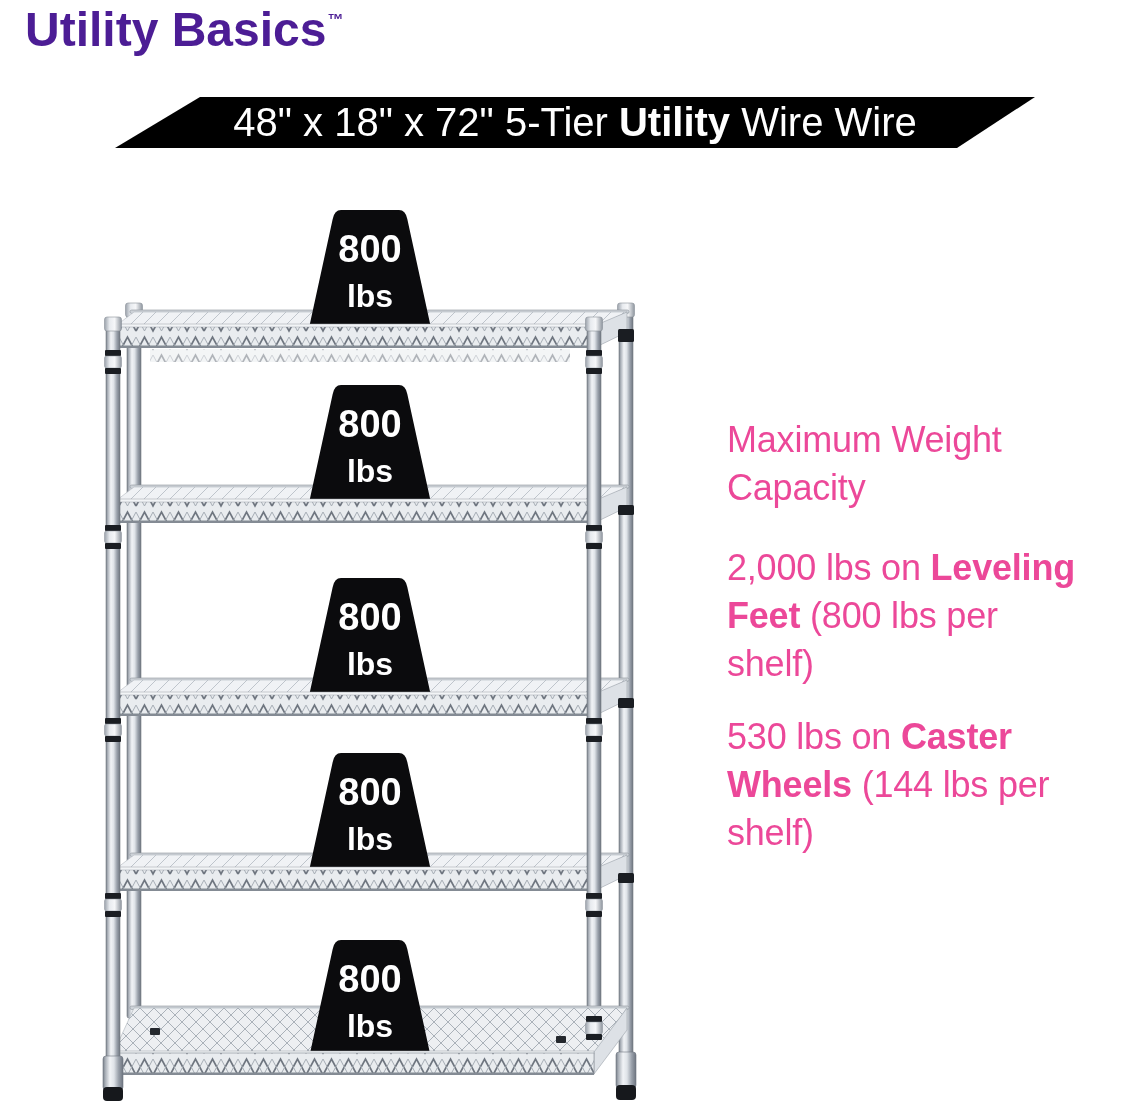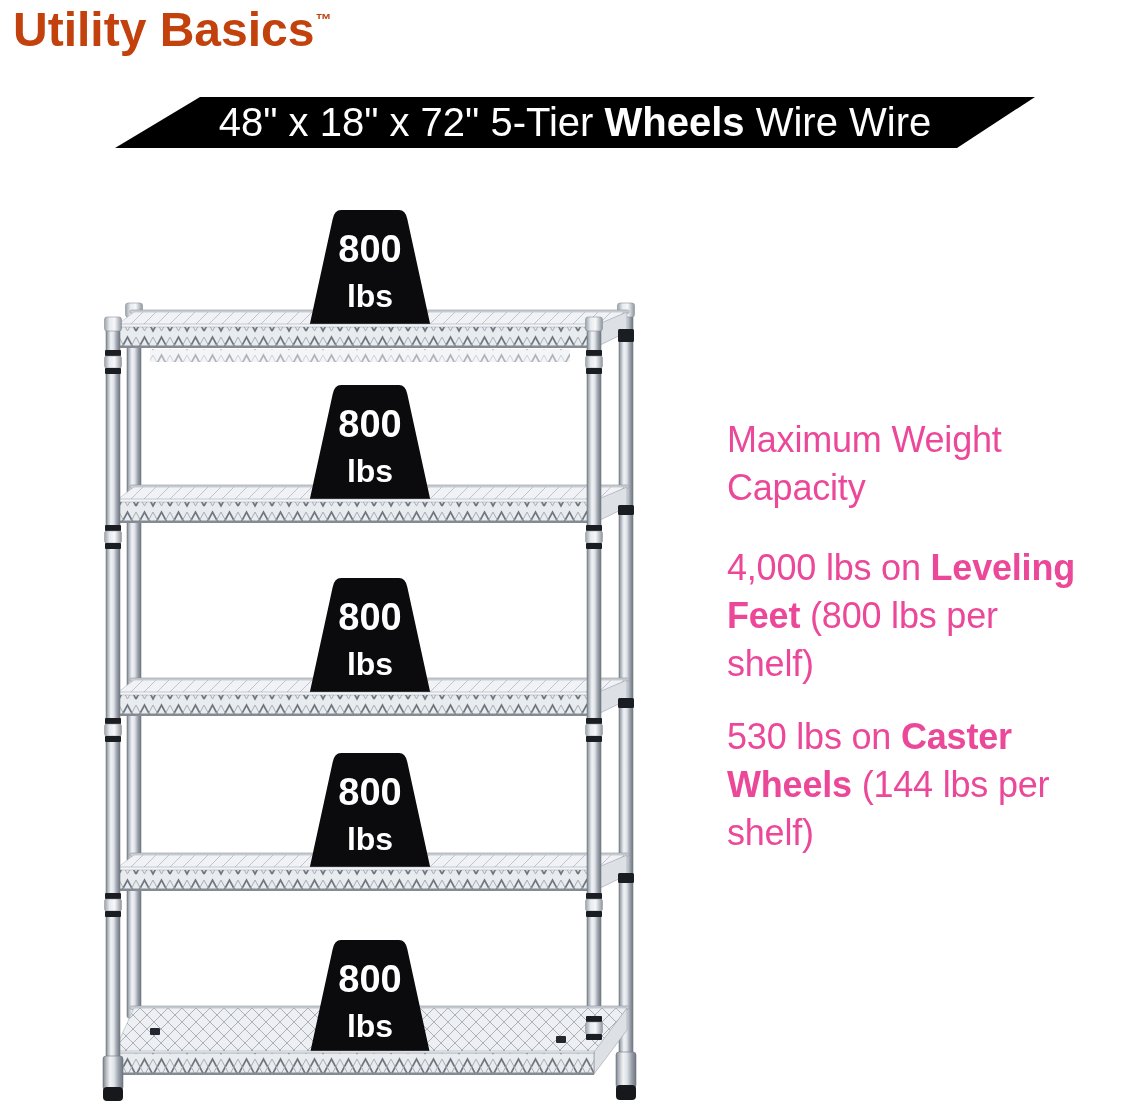--- a/index.html
+++ b/index.html
@@ -1,19 +1,19 @@
 <!DOCTYPE html>
 <html><head>
 <meta charset="utf-8">
 <style>
   html,body{margin:0;padding:0;background:#ffffff;}
   .canvas{position:relative;width:1126px;height:1106px;background:#ffffff;overflow:hidden;
           font-family:"Liberation Sans",sans-serif;}
   
-  .logo{position:absolute;left:13px;top:2px;font-size:48px;font-weight:700;color:#c2410c;
+  .logo{position:absolute;left:25px;top:2px;font-size:48px;font-weight:700;color:#4c1d95;
         letter-spacing:0px;}
   .logo sup{font-size:16px;font-weight:700;position:relative;top:-4px;left:1px;}
   
   .banner{position:absolute;left:115px;top:97px;width:920px;height:51px;background:#000000;
           clip-path:polygon(85px 0px,920px 0px,842px 51px,0px 51px);
           display:flex;align-items:center;justify-content:center;}
   .banner .bt{color:#ffffff;font-size:40px;font-weight:400;white-space:nowrap;}
   .banner .bt b{font-weight:700;}
   
   .info{position:absolute;color:#ec4899;font-size:36px;line-height:48px;font-weight:400;
@@ -28,21 +28,21 @@
   .w-unit{font:700 32px "Liberation Sans",sans-serif;fill:#ffffff;}
 </style>
 </head>
 <body>
 
 <div class="canvas">
 
   <div class="logo"><span>Utility Basics</span><sup>™</sup></div>
 
   <div class="banner">
-    <div class="bt"><span>48" x 18" x 72" 5-Tier </span><b>Wheels</b><span> Wire Wire</span></div>
+    <div class="bt"><span>48" x 18" x 72" 5-Tier </span><b>Utility</b><span> Wire Wire</span></div>
   </div>
 
   <svg class="rack-svg" viewBox="0 0 1126 1106" xmlns="http://www.w3.org/2000/svg">
     <defs>
       <linearGradient id="gp" x1="0" y1="0" x2="1" y2="0">
         <stop offset="0" stop-color="#79808a"></stop>
           <stop offset="0.12" stop-color="#aab0b8"></stop>
         <stop offset="0.35" stop-color="#f1f3f6"></stop>
           <stop offset="0.55" stop-color="#dfe3e8"></stop>
         <stop offset="0.78" stop-color="#9aa1ab"></stop>
@@ -178,21 +178,21 @@
       <text class="w-val" x="370" y="805">800</text>
       <text class="w-unit" x="370" y="850">lbs</text>
       <text class="w-val" x="370" y="992">800</text>
       <text class="w-unit" x="370" y="1037">lbs</text>
     </g>
   </svg>
 
   <div class="info" id="info-heading">Maximum Weight
 Capacity</div>
 
-  <div class="info" id="info-leveling"><span>4,000 lbs on </span><b>Leveling
+  <div class="info" id="info-leveling"><span>2,000 lbs on </span><b>Leveling
 Feet</b><span> (800 lbs per
 shelf)</span></div>
 
   <div class="info" id="info-caster"><span>530 lbs on </span><b>Caster
 Wheels</b><span> (144 lbs per
 shelf)</span></div>
 
 </div>
 
 </body></html>

